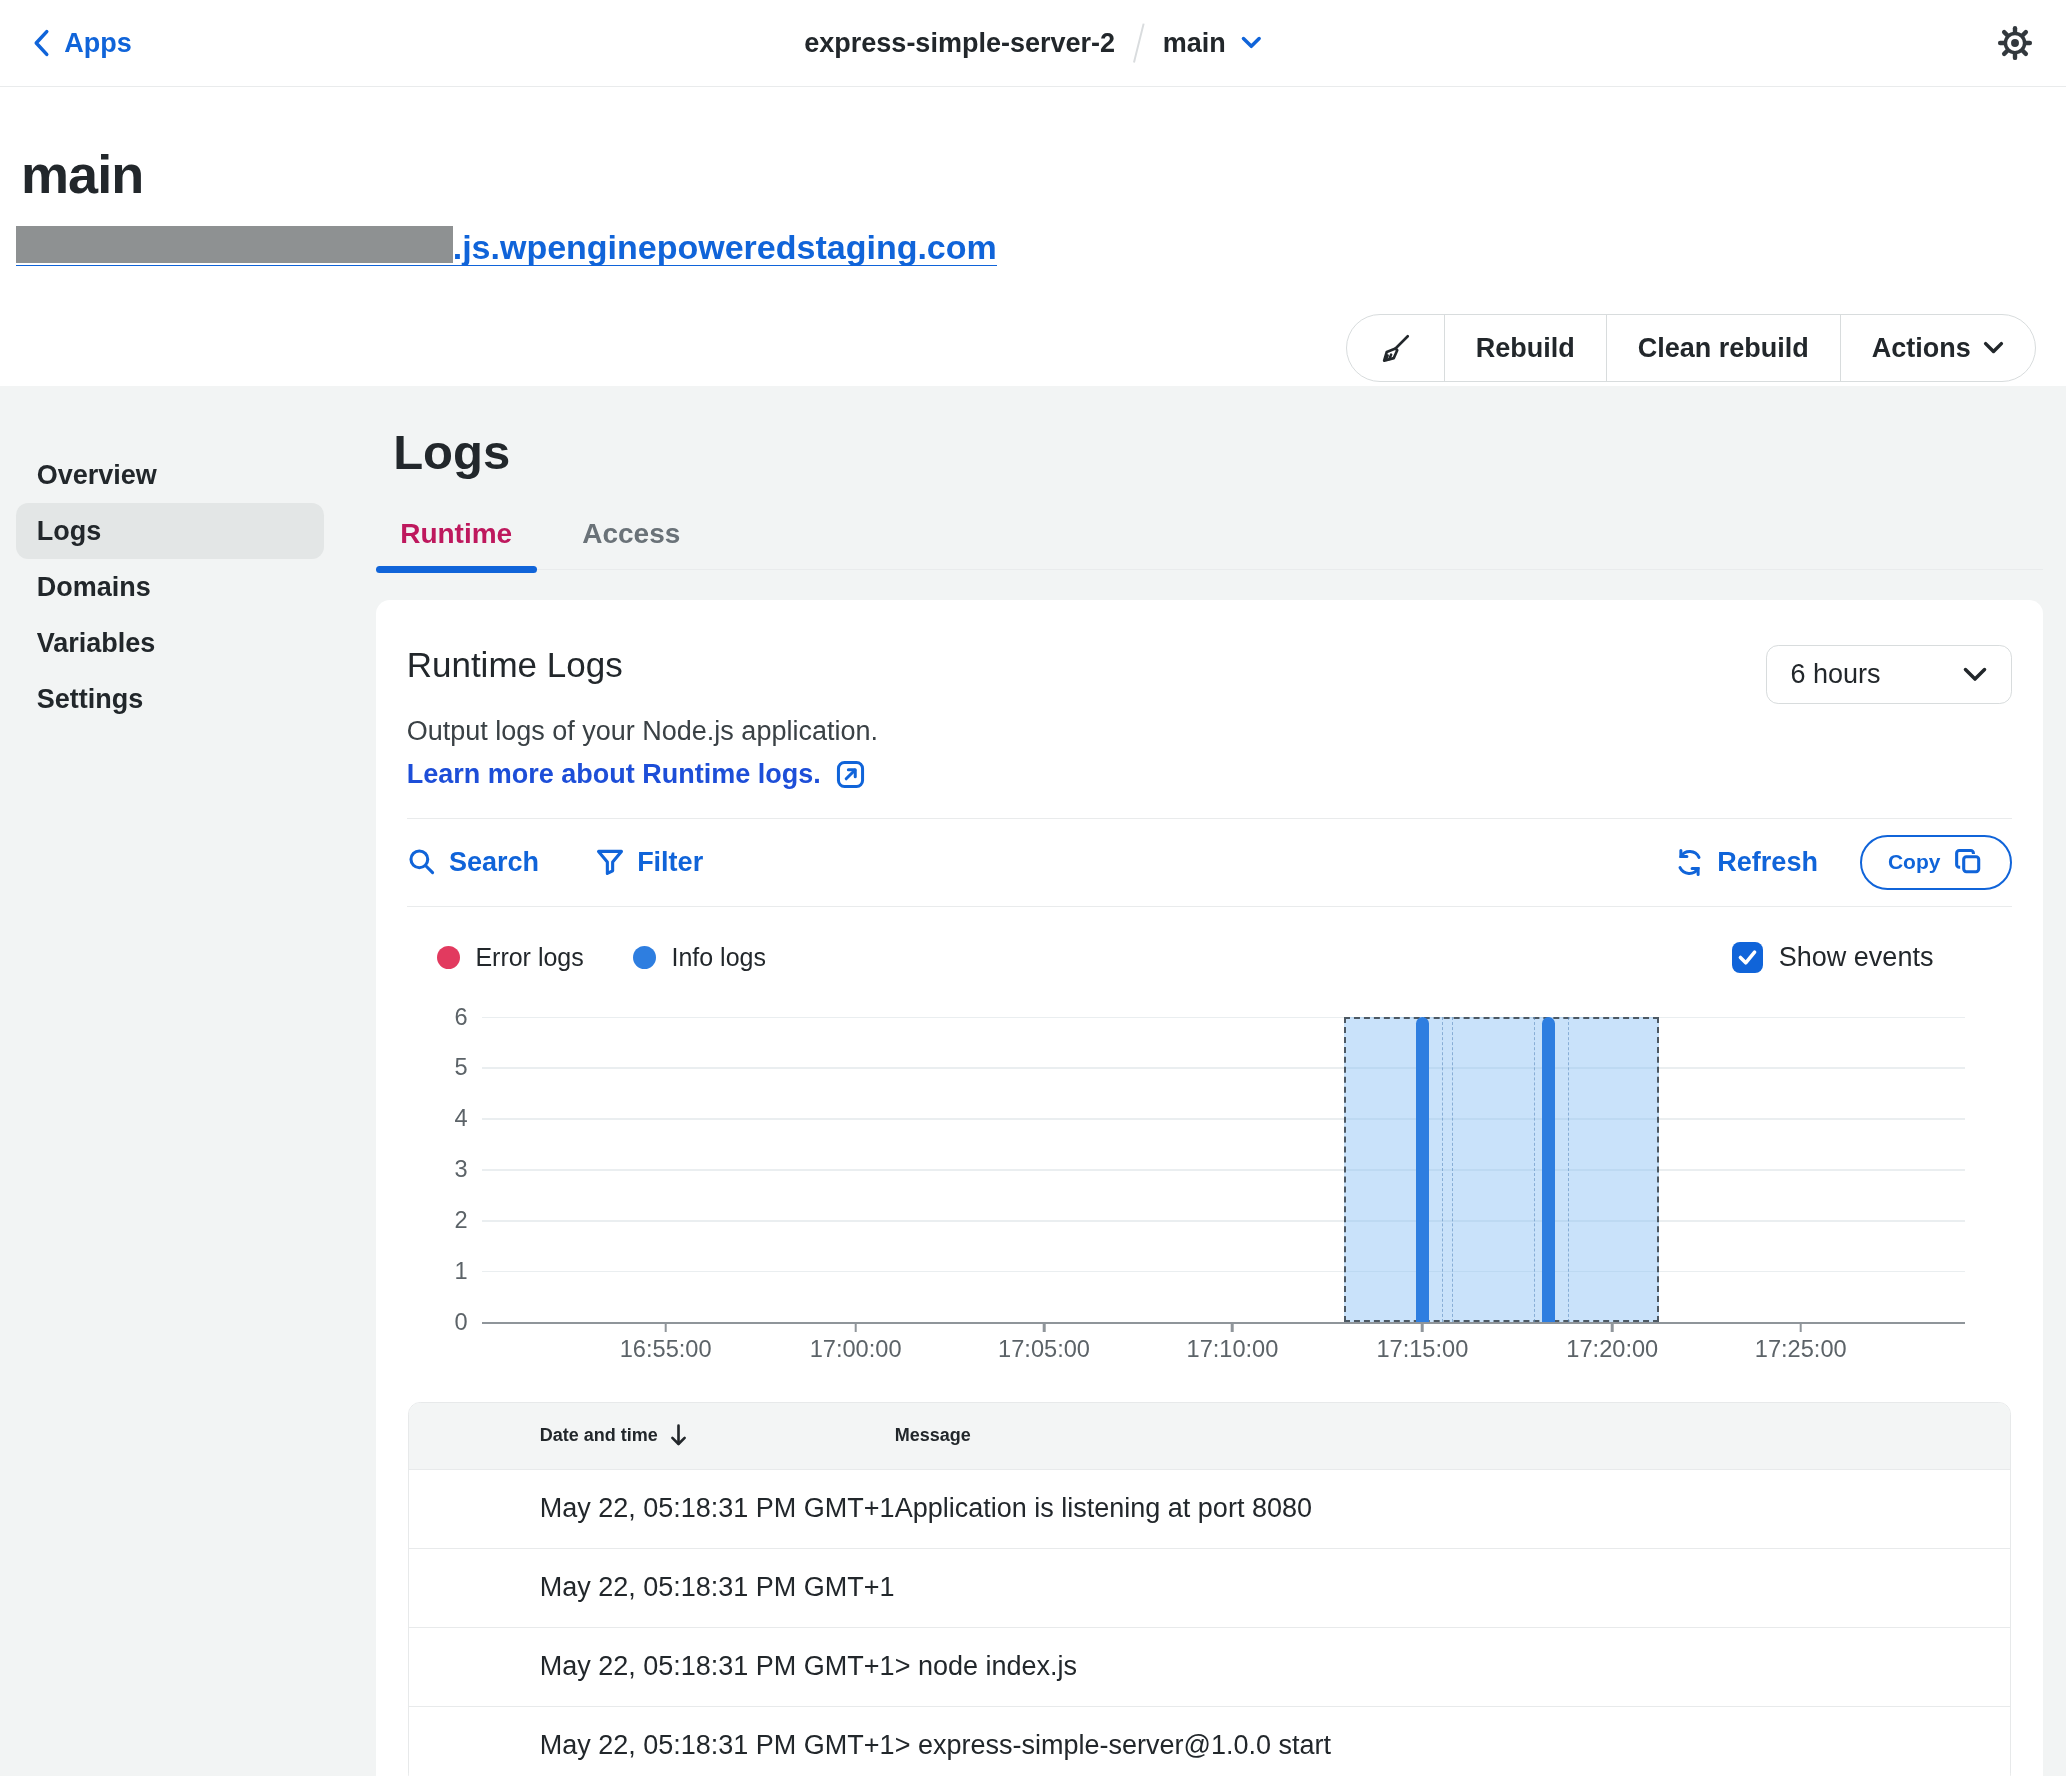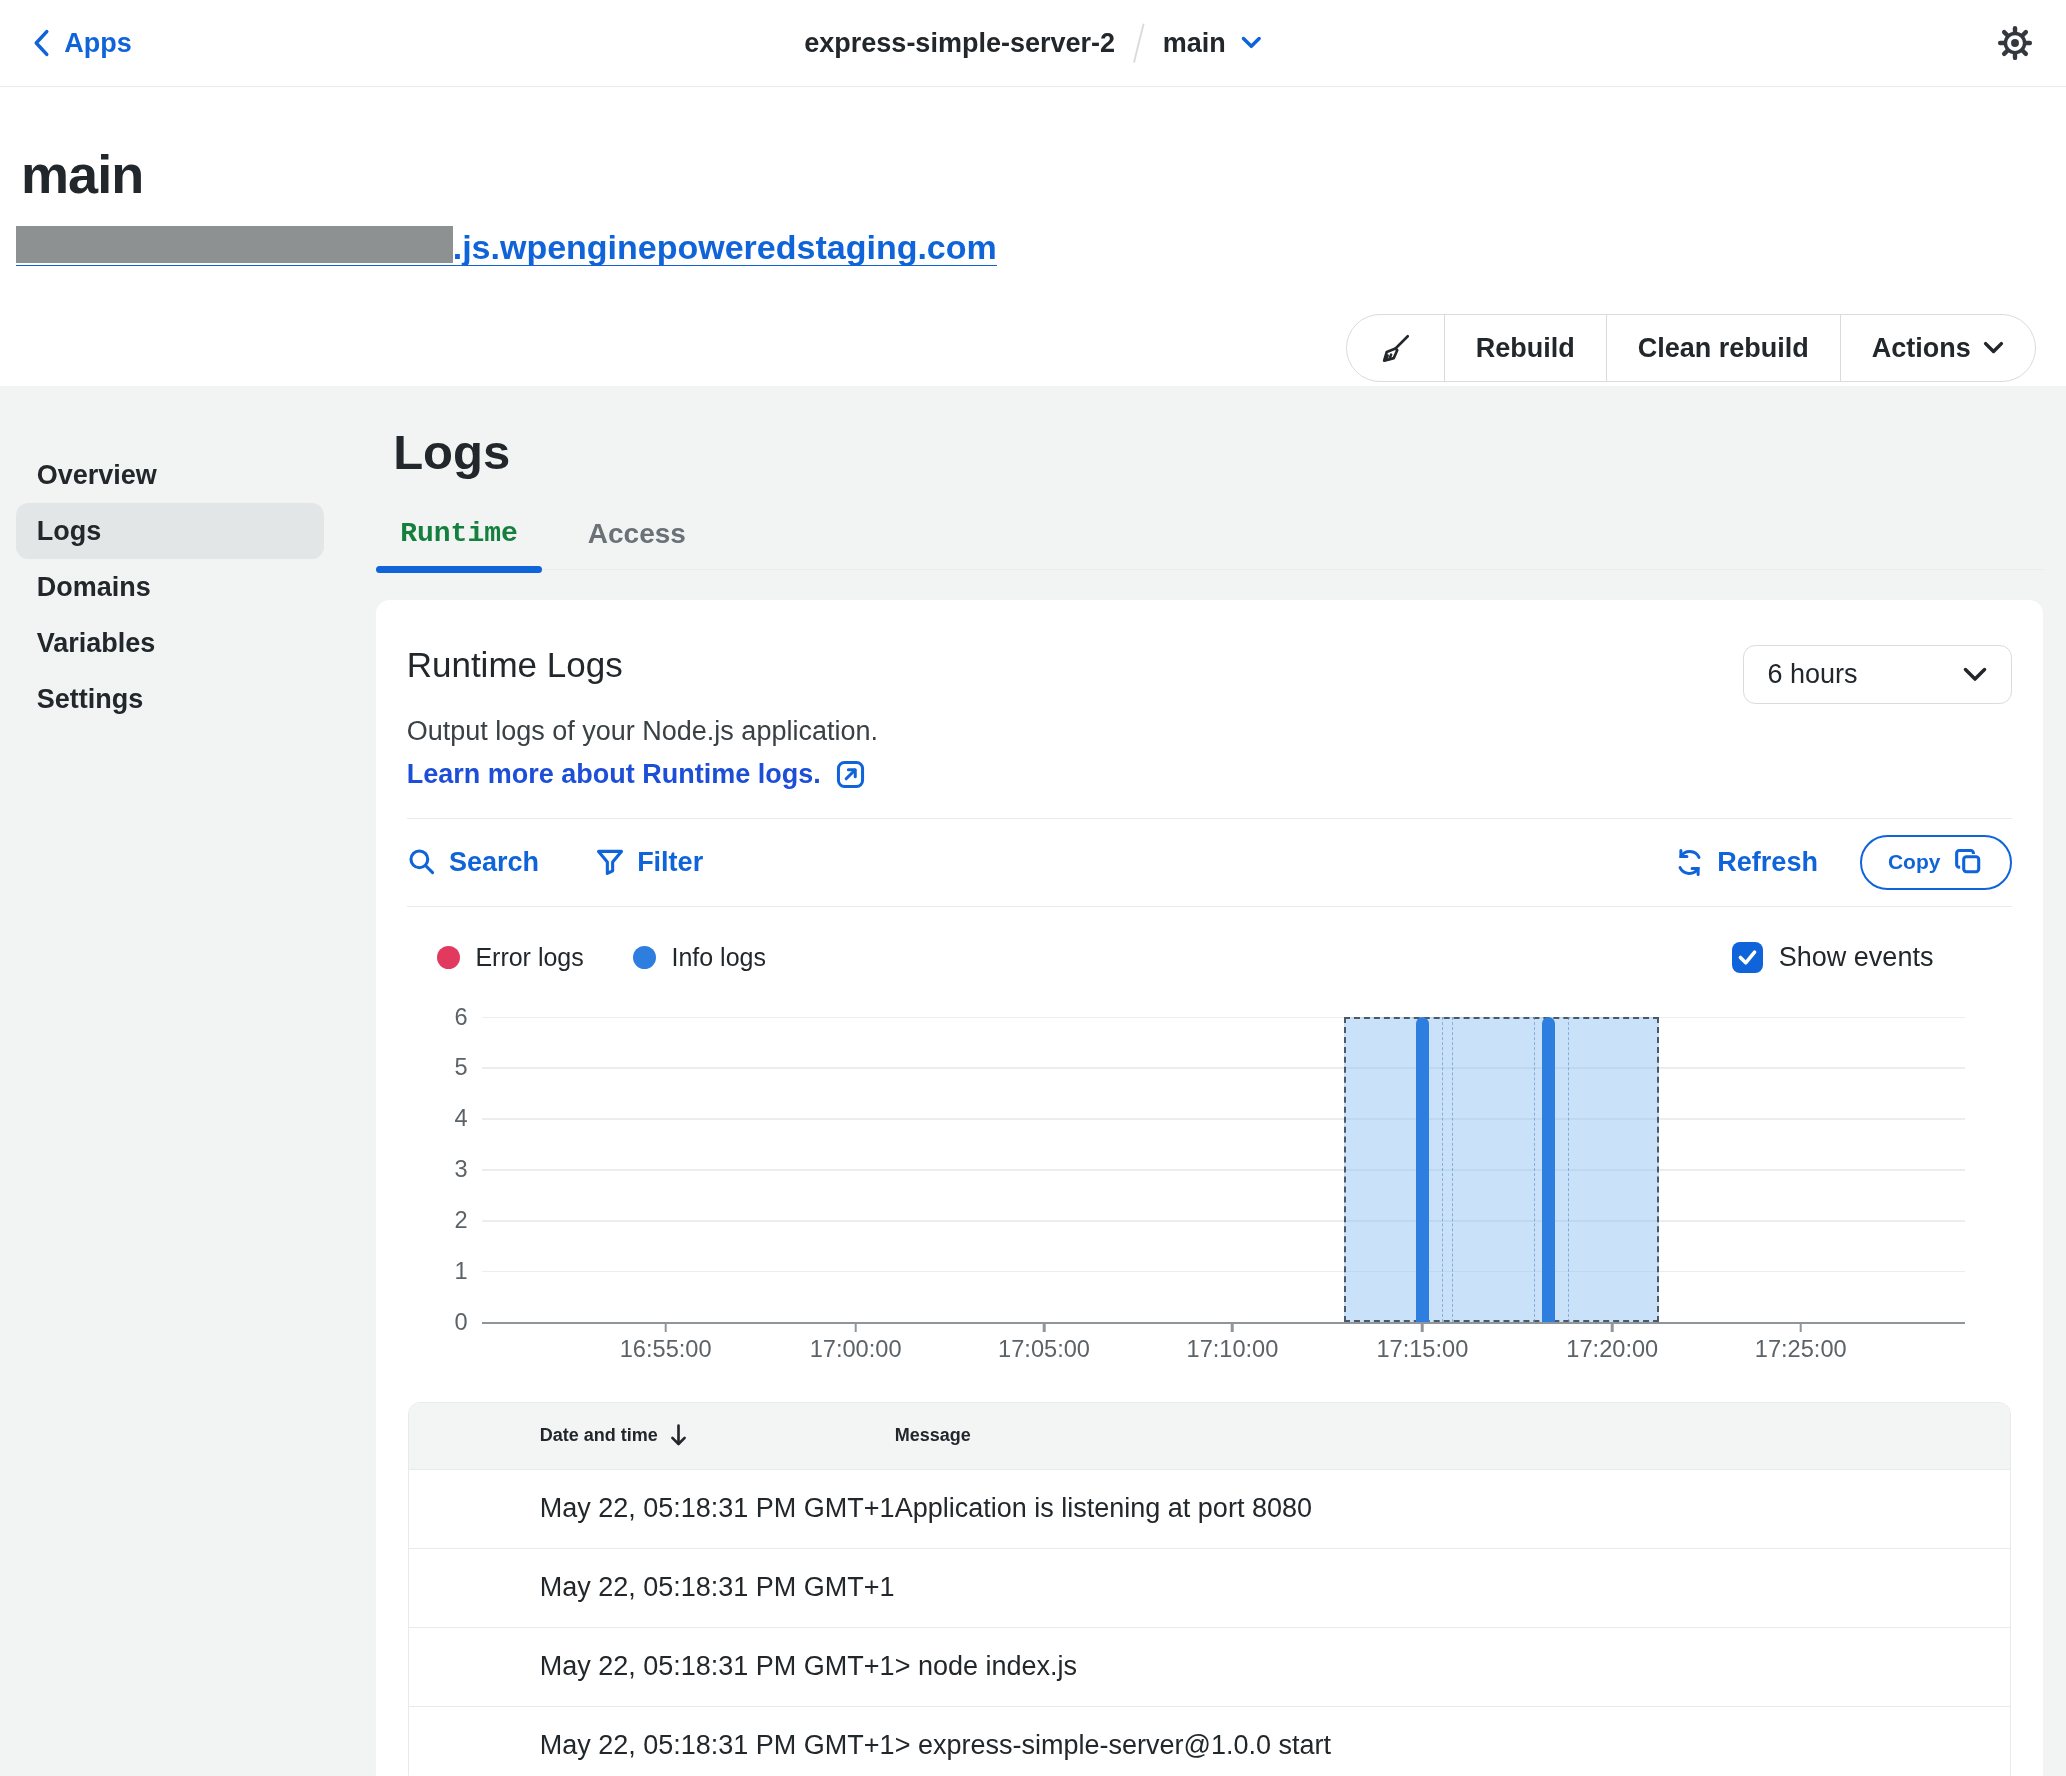--- a/index.html
+++ b/index.html
@@ -33,32 +33,32 @@
   .body-bg { display:flex; height:1446px; background:#f2f4f4; align-items:flex-start; }
   .sidebar { width:367px; flex:0 0 367px; padding-top:61px; }
   .nav-item { width:308px; margin-left:15.7px; height:56px; border-radius:12.2px;
     display:flex; align-items:center; padding-left:21px; font-size:27px; font-weight:600; cursor:pointer; }
   .nav-item.active { background:#e3e6e6; }
   .content { flex:1; margin:0 23.6px 0 8.7px; padding-top:38px; }
   .content-heading { font-size:49px; font-weight:700; margin-left:17.5px; }
   .tabs { display:flex; margin-top:38px; border-bottom:1.7px solid #e9ebec; }
   .tab { padding:0 24.5px 19px 24.5px; font-size:28px; font-weight:600; color:#6a7278;
     position:relative; cursor:pointer; margin-right:21px; }
-  .tab.active { color:#15803d;font-family:Liberation Mono, monospace; }
+  .tab.active { color:#be185d; }
   .tab.active::after { content:""; position:absolute; left:0; right:0; bottom:-3.5px; height:6.1px;
     border-radius:3.5px; background:#1064d9; }
 
   
   .card { background:#fff; border-radius:14px; margin-top:30px; min-height:1240px; padding-top:45px; }
   .card-head { display:flex; justify-content:space-between; align-items:flex-start; padding:0 31px; }
   .card-title { font-size:35px; font-weight:400; }
   .card-desc { margin-top:31px; font-size:27px; color:#3a4145; }
   .learn-row { margin-top:12.2px; display:flex; align-items:center; gap:14px;
     color:#1d4ed8; font-size:27px; font-weight:700; cursor:pointer; }
-  .select-box { width:269px; height:59px; border:0.9px solid #d8dcdd; border-radius:12.2px; background:#fff;
+  .select-box { width:246px; height:59px; border:0.9px solid #d8dcdd; border-radius:12.2px; background:#fff;
     display:flex; align-items:center; justify-content:space-between; padding:0 23px;
     font-size:27px; cursor:pointer; }
   .hairline { border-top:0.9px solid #e9ebec; margin:28px 31px 0 31px; }
   .toolbar { display:flex; align-items:center; padding:15.7px 31px; }
   .tool-link { display:flex; align-items:center; gap:12.2px; color:#1064d9; font-size:27px; font-weight:600;
     cursor:pointer; margin-right:56px; }
   .toolbar .spacer { flex:1; }
   .copy-btn { display:flex; align-items:center; gap:14px; color:#1064d9; font-size:21px; font-weight:600;
     border:2.6px solid #1064d9; border-radius:35px; padding:10.5px 26px; margin-left:42px; cursor:pointer; background:#fff; }
   .legend-row { display:flex; align-items:center; margin-top:35px; padding:0 110px 0 61px; }

